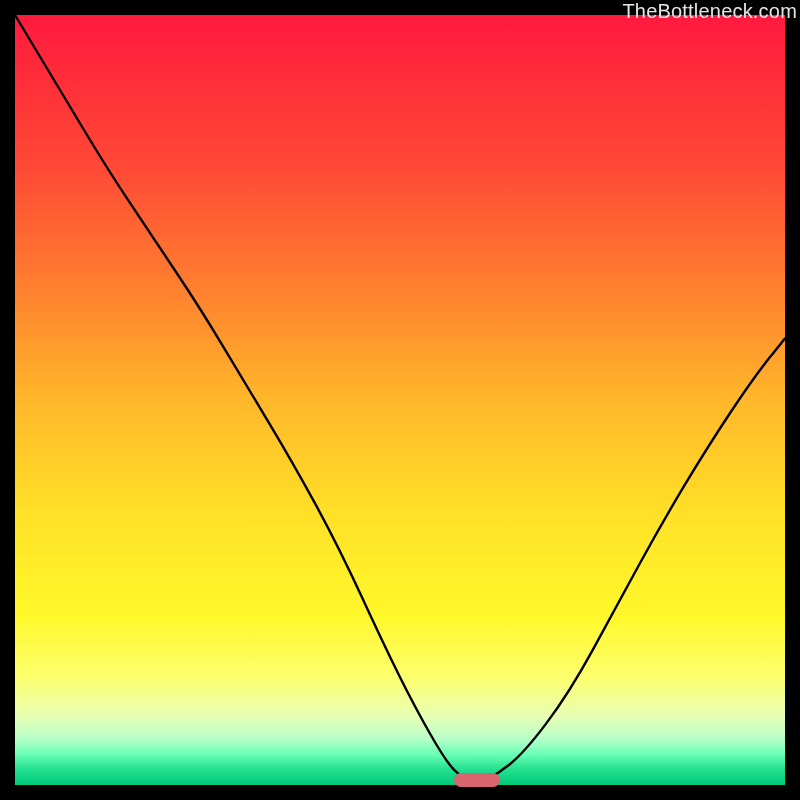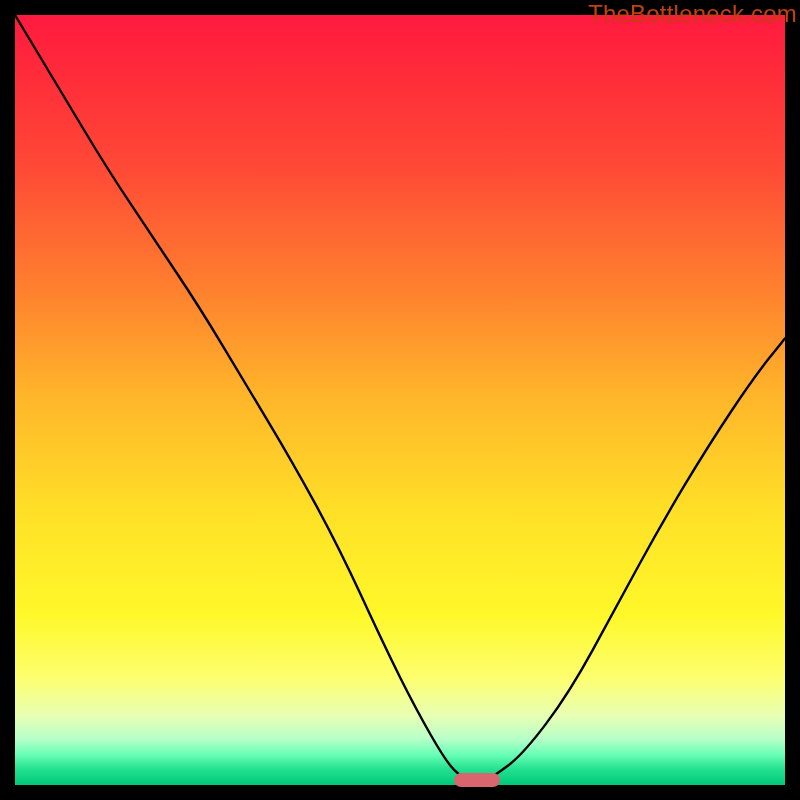--- a/index.html
+++ b/index.html
@@ -49,22 +49,22 @@
   .marker {
     position: absolute;
     height: 14px;
     border-radius: 7px;
     background: #d9656f;
   }
   .watermark {
     position: absolute;
     top: 0;
     right: 3px;
-    color: #c2410c;
-    font-size: 24px;
+    color: #e5e5e5;
+    font-size: 20px;
     font-weight: 500;
     letter-spacing: 0.2px;
   }
 </style>
 </head>
 <body>
 
 <div class="frame">
 
   <div class="plot-area">

